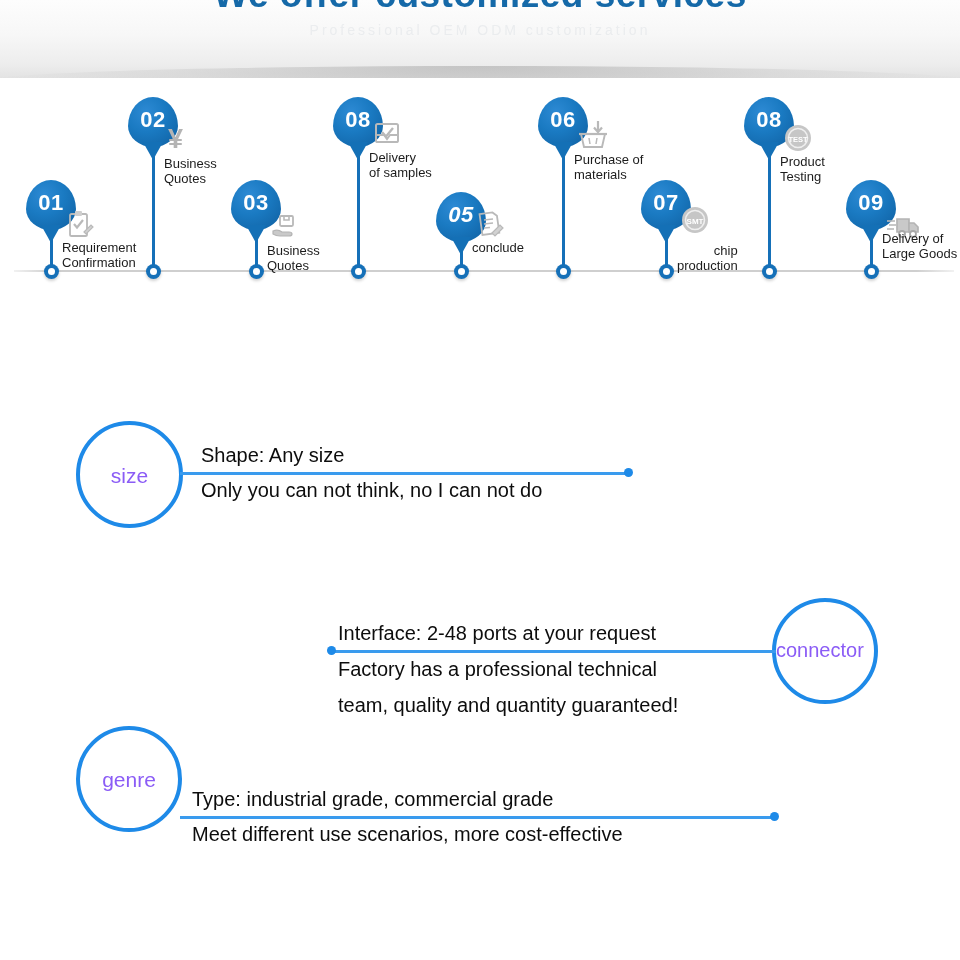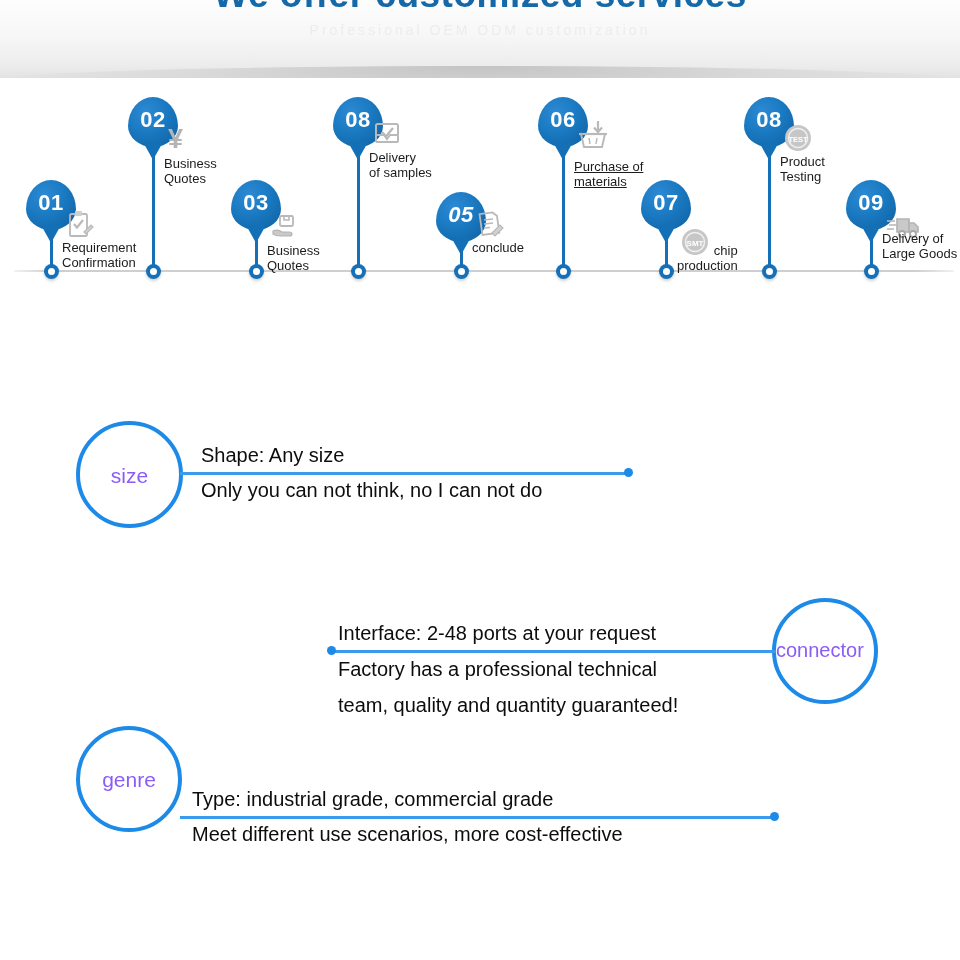--- a/index.html
+++ b/index.html
@@ -310,33 +310,33 @@
     <div class="tl-icon" style="top:32px;">
       <svg width="30" height="30" viewBox="0 0 30 30" fill="none" stroke="#b9b9b9" stroke-width="1.9">
         <line x1="20" y1="1" x2="20" y2="11" stroke-width="2.2"></line>
         <polyline points="16,7.5 20,12 24,7.5" stroke-width="2.2"></polyline>
         <path d="M3 14 h24 l-3 13 h-18 Z"></path>
         <line x1="1" y1="14" x2="29" y2="14" stroke-width="2.2"></line>
         <line x1="11" y1="18" x2="12" y2="24" stroke-width="1.5"></line>
         <line x1="19" y1="18" x2="18" y2="24" stroke-width="1.5"></line>
       </svg>
     </div>
-    <div class="tl-label" style="top:71px;text-decoration:underline;">
+    <div class="tl-label" style="top:64px;">
       <div>Purchase of</div>
       <div>materials</div>
     </div>
   </div>
 
   <div class="tl-step" style="left:665px;">
     <div class="tl-stem" style="top:138px; height:44px;"></div>
     <div class="tl-pin" style="top:92px;">
       <div class="tl-num">07</div>
     </div>
     <div class="tl-node"></div>
-    <div class="tl-icon" style="top:140px;">
+    <div class="tl-icon" style="top:118px;">
       <svg width="28" height="28" viewBox="0 0 28 28">
         <circle cx="14" cy="14" r="13" fill="#c6c6c6"></circle>
         <circle cx="14" cy="14" r="9.5" fill="none" stroke="#efefef" stroke-width="1.6"></circle>
         <text x="14" y="17.5" text-anchor="middle" font-family="Liberation Sans, sans-serif" font-size="8" font-weight="bold" fill="#ffffff">SMT</text>
       </svg>
     </div>
     <div class="tl-label" style="top:155px;text-align:right;">
       <div>chip</div>
       <div>production</div>
     </div>

